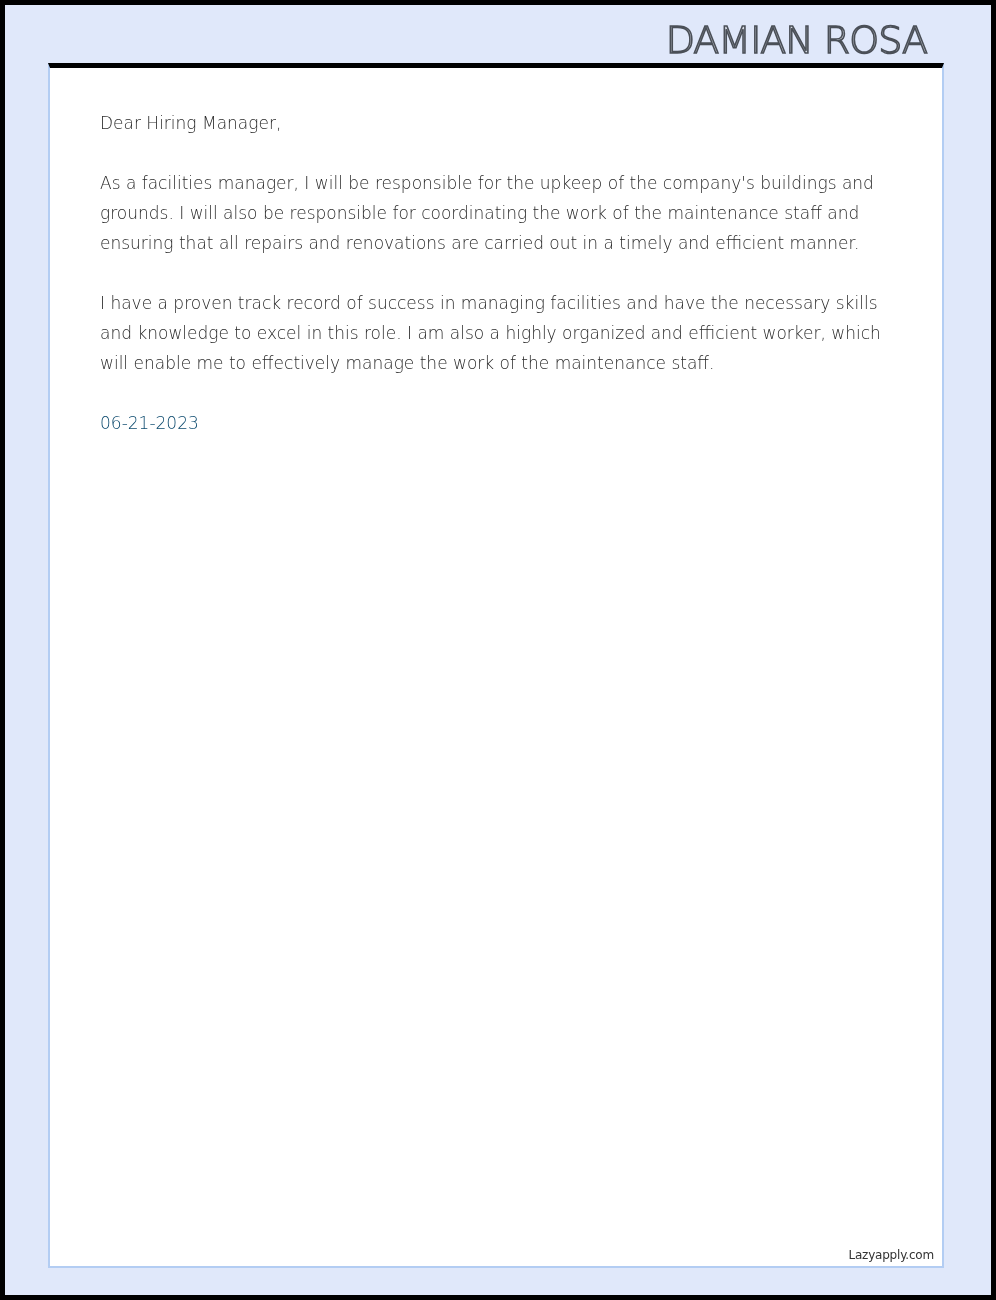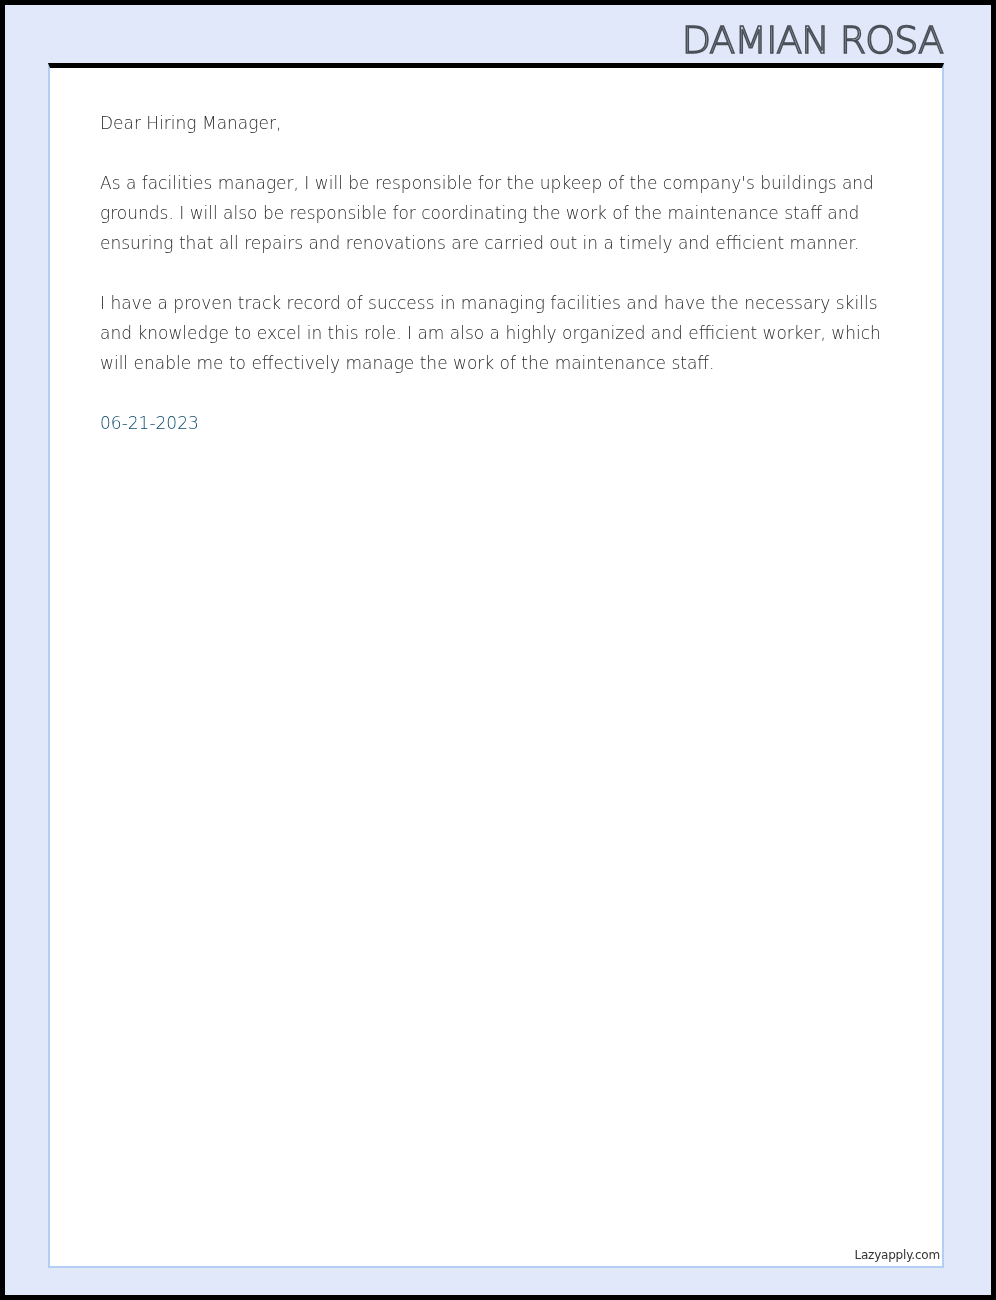--- a/index.html
+++ b/index.html
@@ -16,21 +16,21 @@
     .frame {
       position: absolute;
       left: 5px;
       top: 5px;
       width: 986px;
       height: 1290px;
       background: #e0e8fa;
     }
     .name-header {
       position: absolute;
-      right: 48px;
+      right: 64px;
       top: 12px;
       font-family: "DejaVu Sans", sans-serif;
       font-size: 38px;
       font-weight: 300;
       letter-spacing: -1px;
       color: #d9dde6;
       -webkit-text-stroke: 1.6px #4a4f57;
       line-height: 46px;
       white-space: nowrap;
     }
@@ -68,21 +68,21 @@
     .salutation {
       margin: 0 0 30px 0;
     }
     .date {
       color: #0c4a6e;
       font-size: 17px;
       line-height: 30px;
     }
     .footer-brand {
       position: absolute;
-      right: 2px;
+      right: 8px;
       bottom: 4px;
       font-family: "DejaVu Sans", sans-serif;
       font-size: 12px;
       color: #333333;
       letter-spacing: -0.2px;
     }
   </style>
 </head>
 <body>
 

